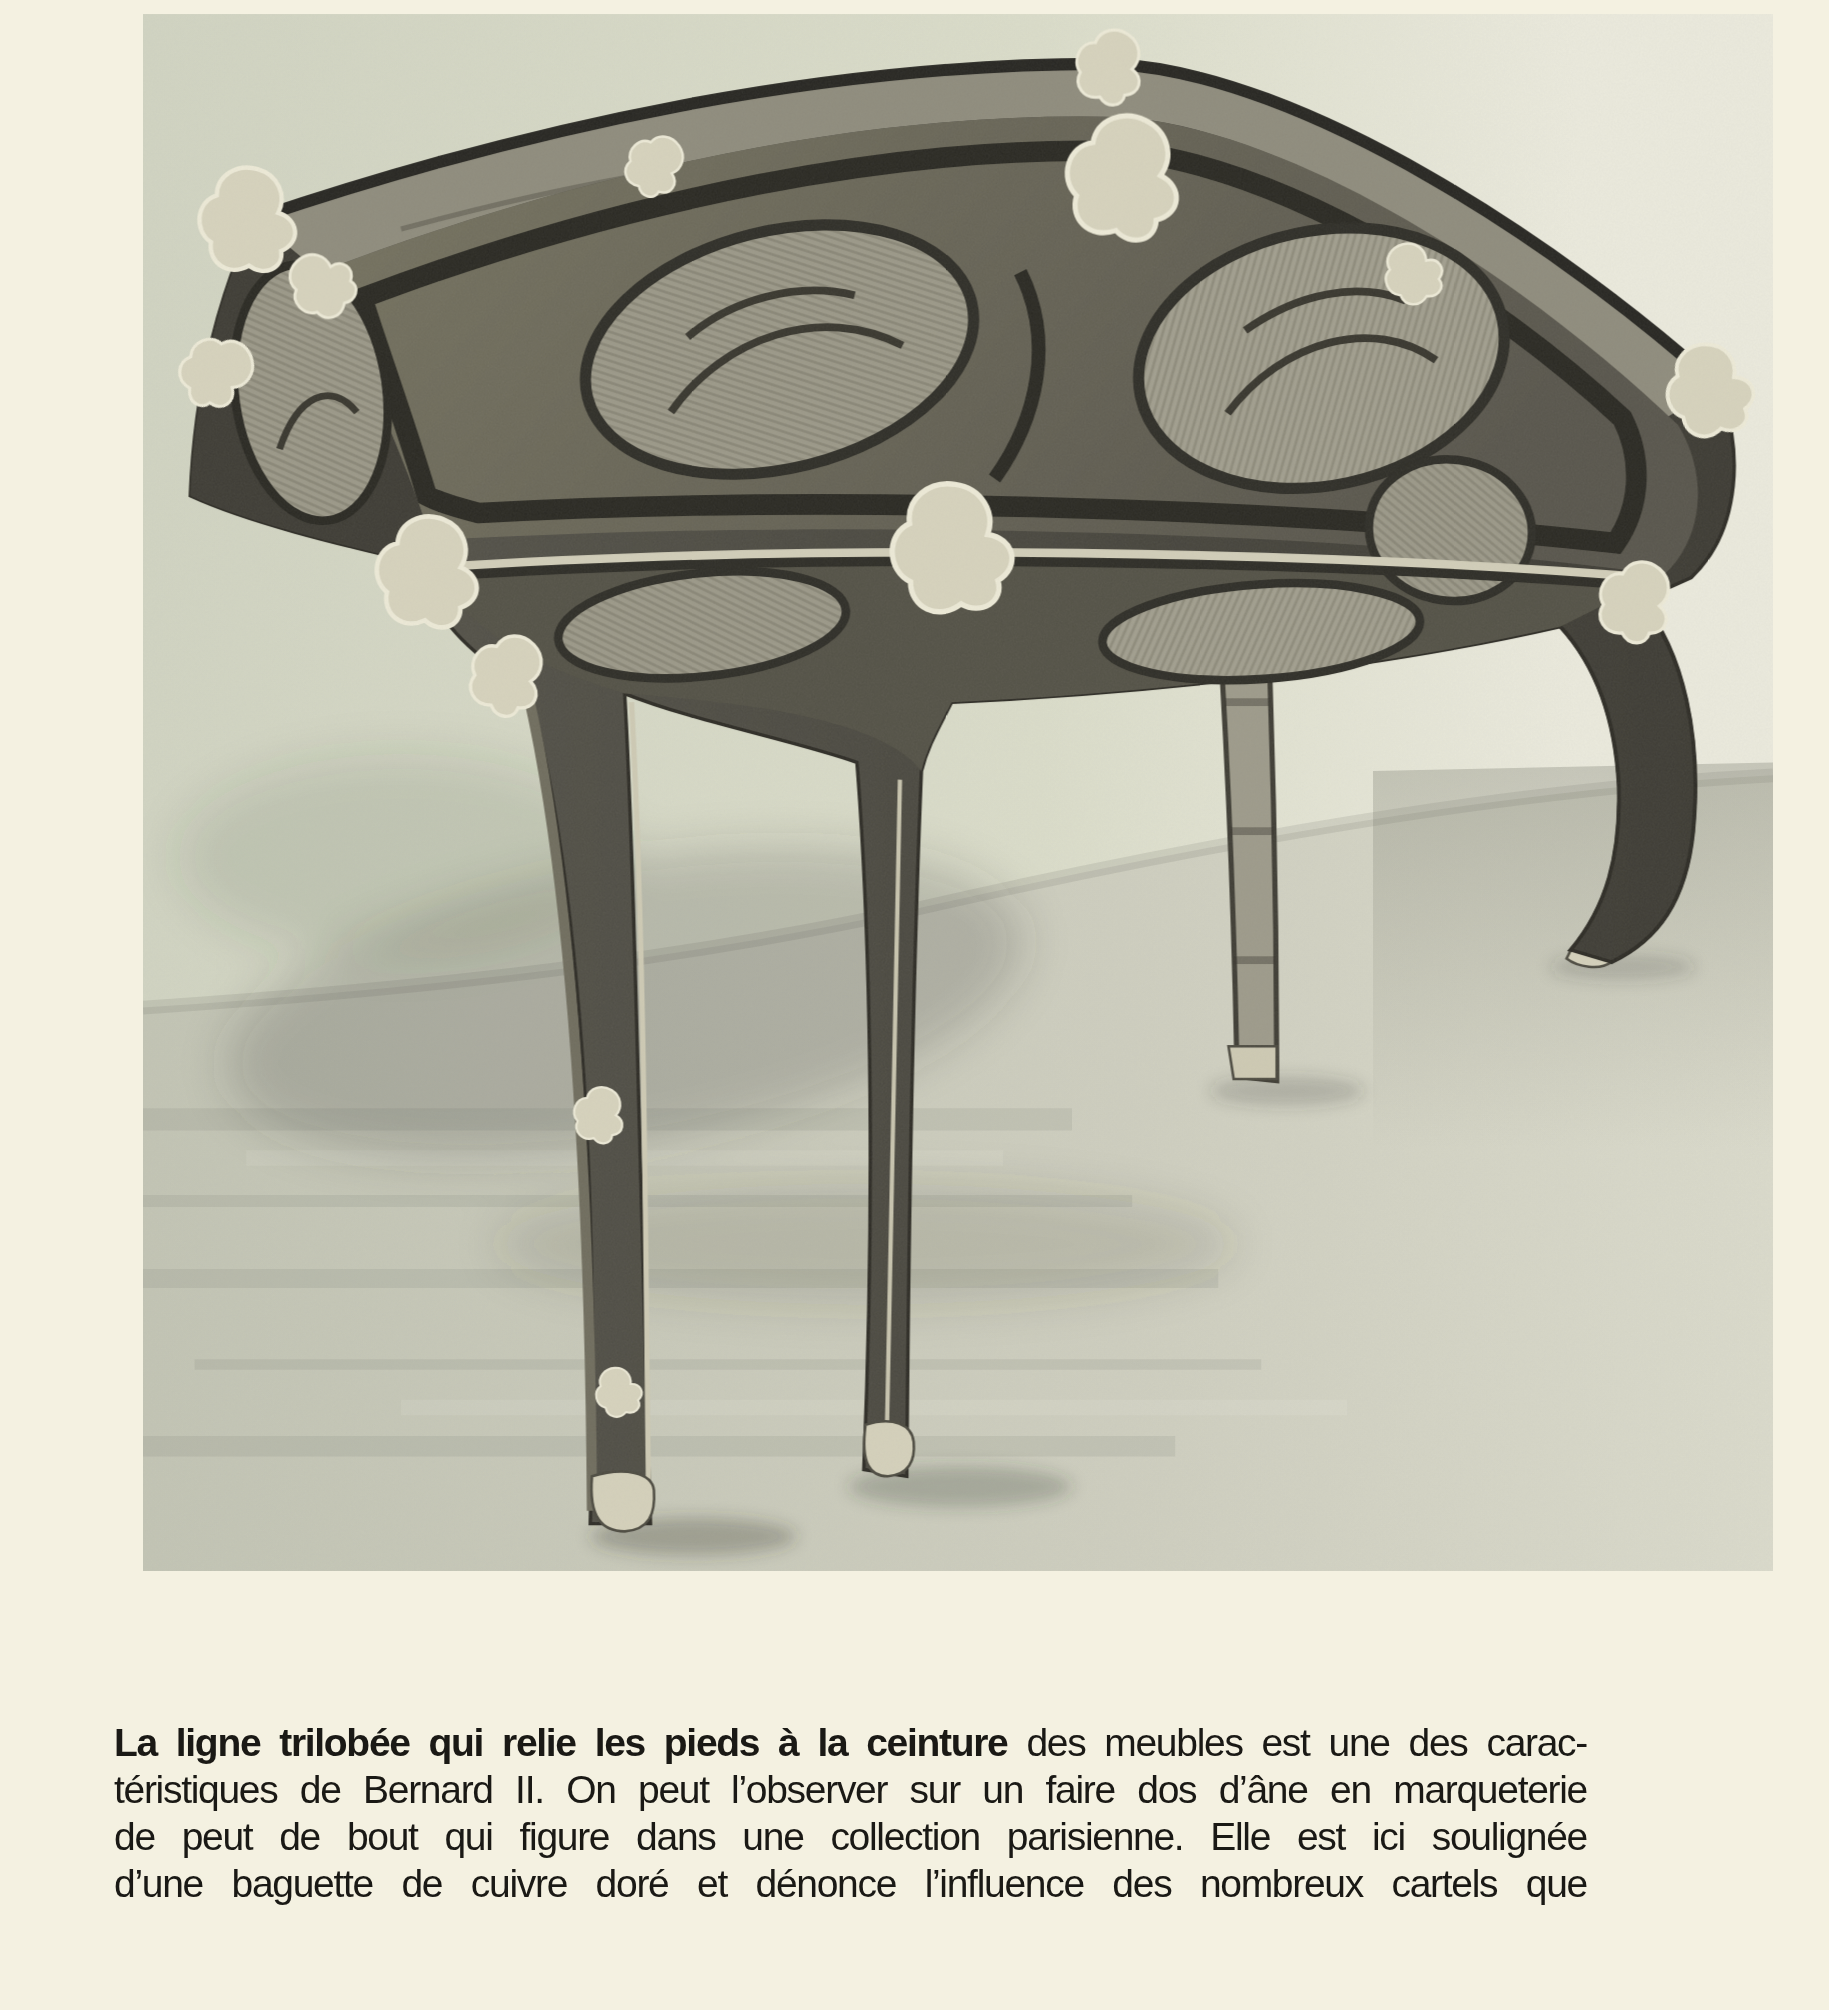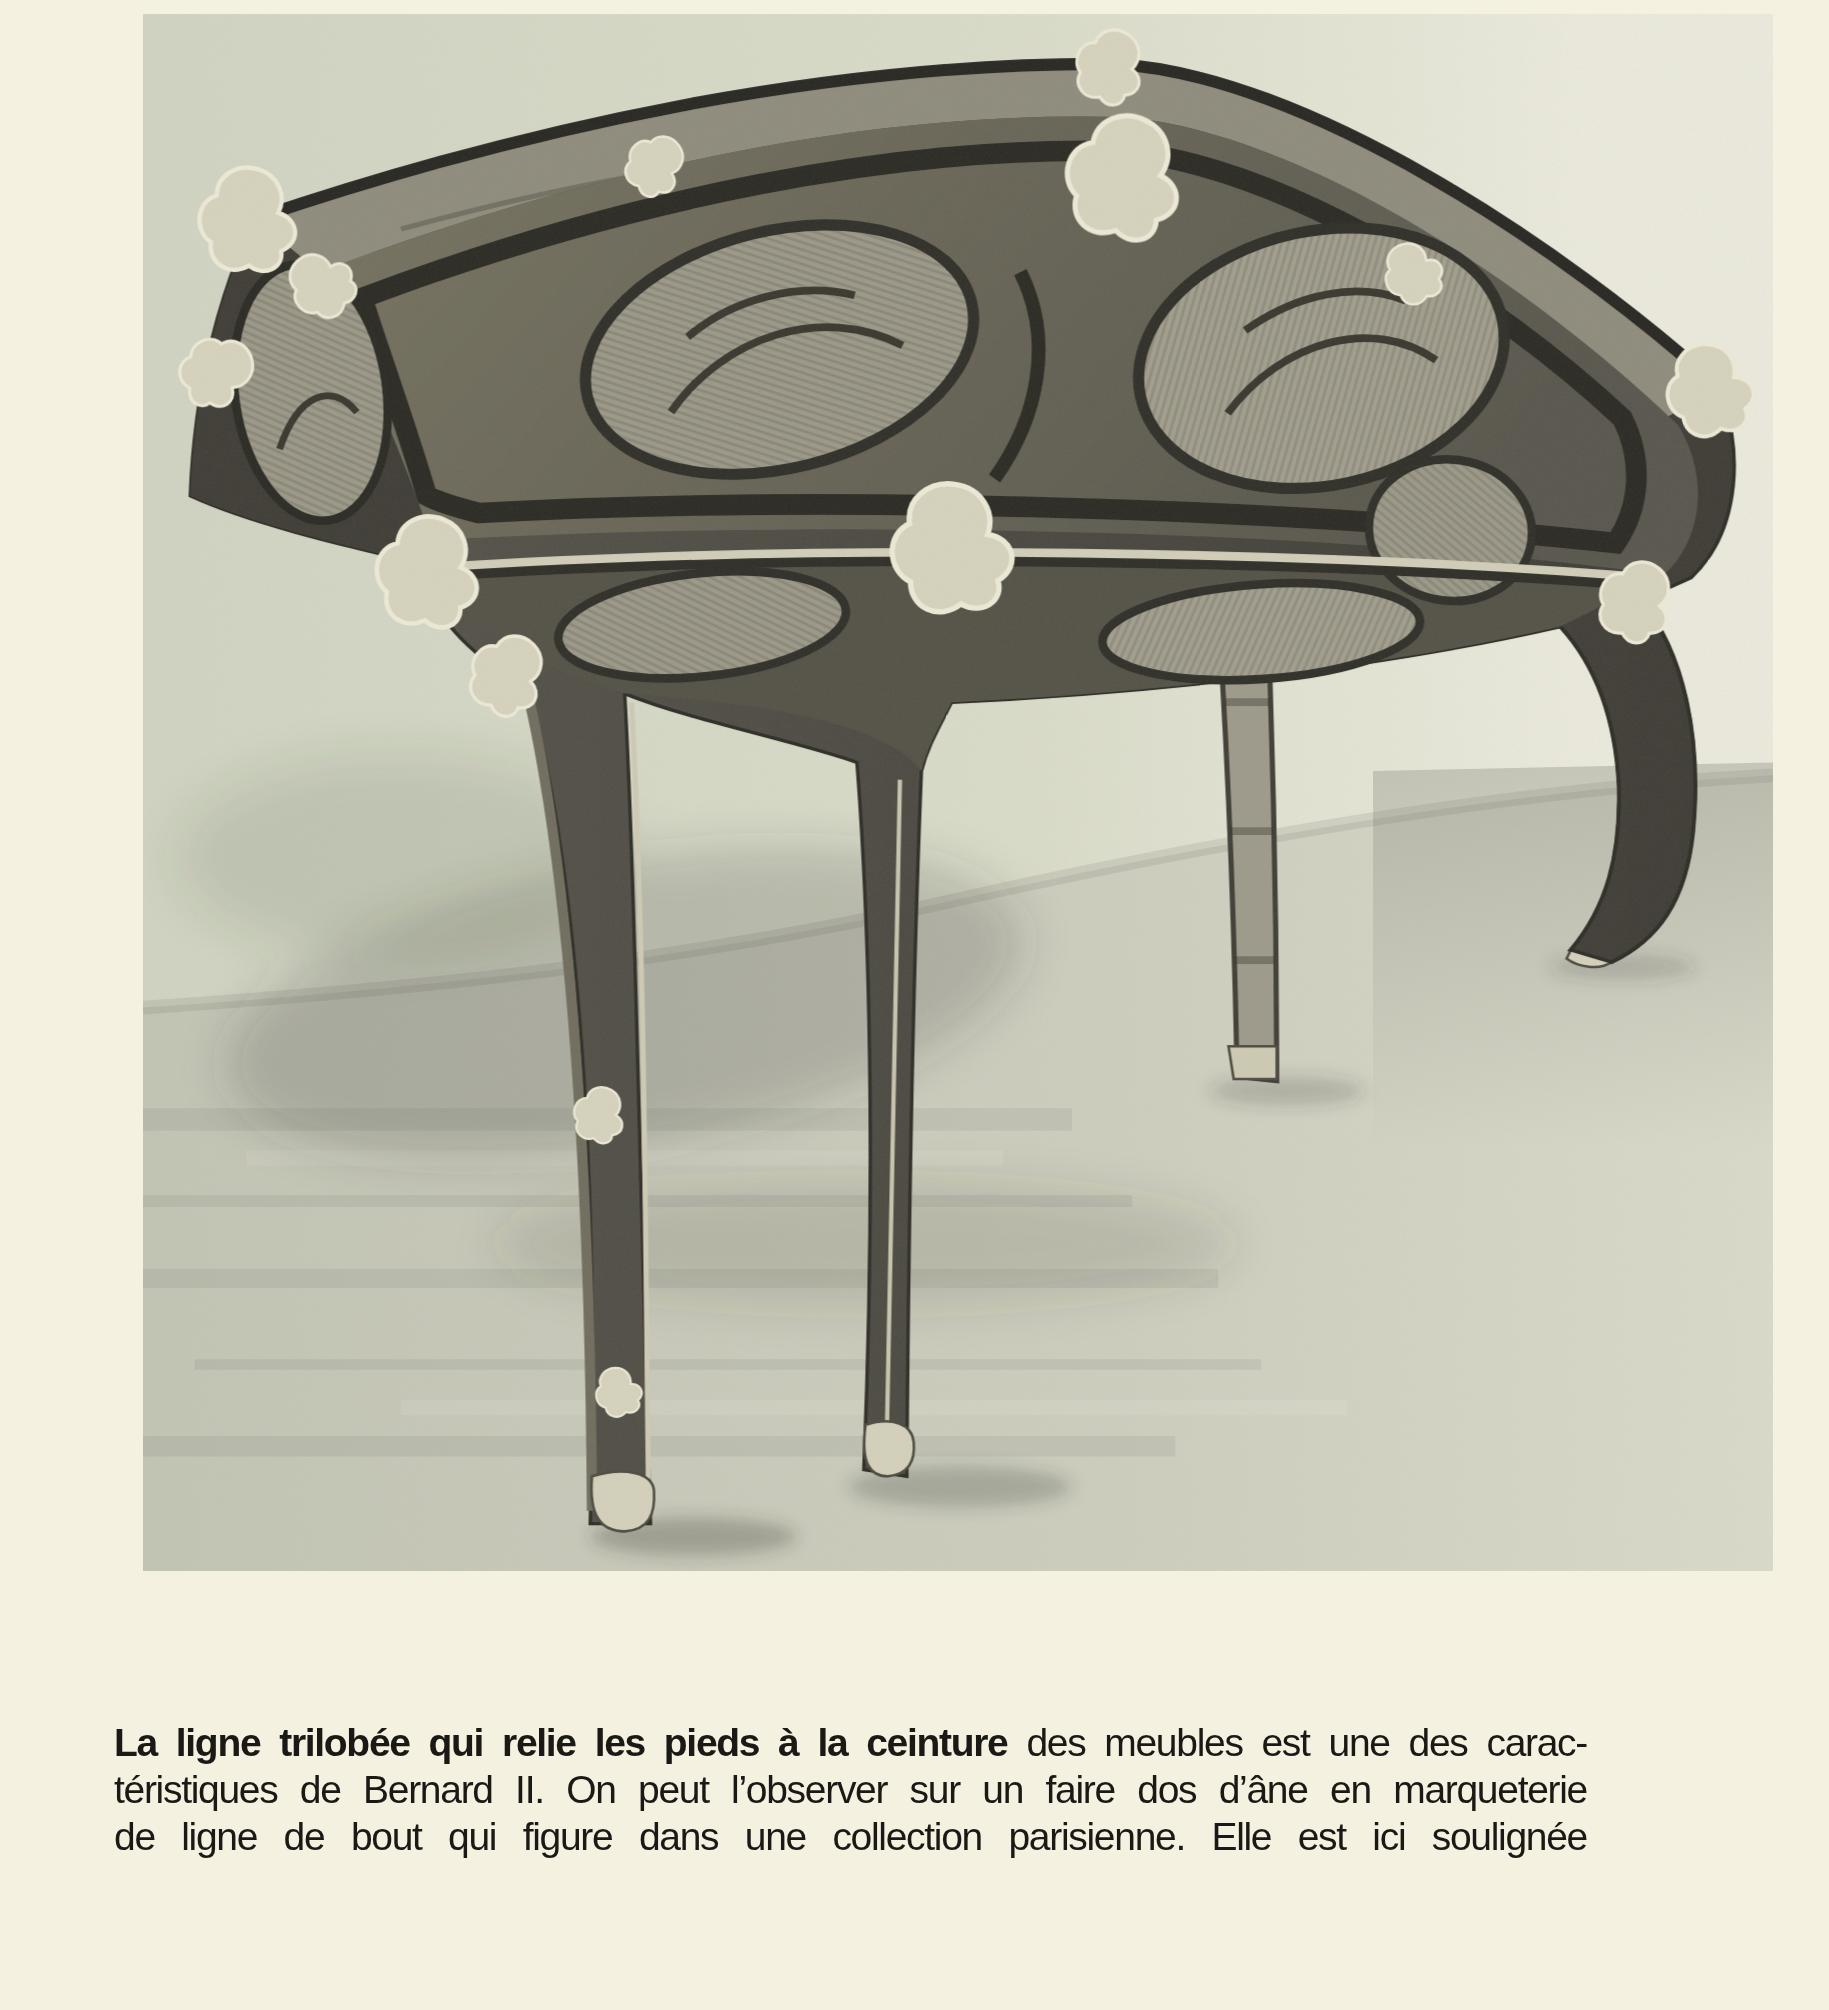--- a/index.html
+++ b/index.html
@@ -221,15 +221,16 @@
       </g>
     </g>
 
     <rect x="0" y="0" width="1895" height="1810" filter="url(#grain)" opacity="0.5"></rect>
   </svg>
 </figure>
 
 <div class="caption">
   <div class="caption-line"><strong>La ligne trilobée qui relie les pieds à la ceinture</strong><span> des meubles est une des carac-</span></div>
   <div class="caption-line"><strong></strong><span>téristiques de Bernard II. On peut l’observer sur un faire dos d’âne en marqueterie</span></div>
-  <div class="caption-line"><strong></strong><span>de ligne de bout qui figure dans une collection parisienne. Elle est ici soulignée</span></div>
+  <div class="caption-line"><strong></strong><span>de peut de bout qui figure dans une collection parisienne. Elle est ici soulignée</span></div>
+  <div class="caption-line"><strong></strong><span>d’une baguette de cuivre doré et dénonce l’influence des nombreux cartels que</span></div>
 </div>
 
 
 </body></html>

